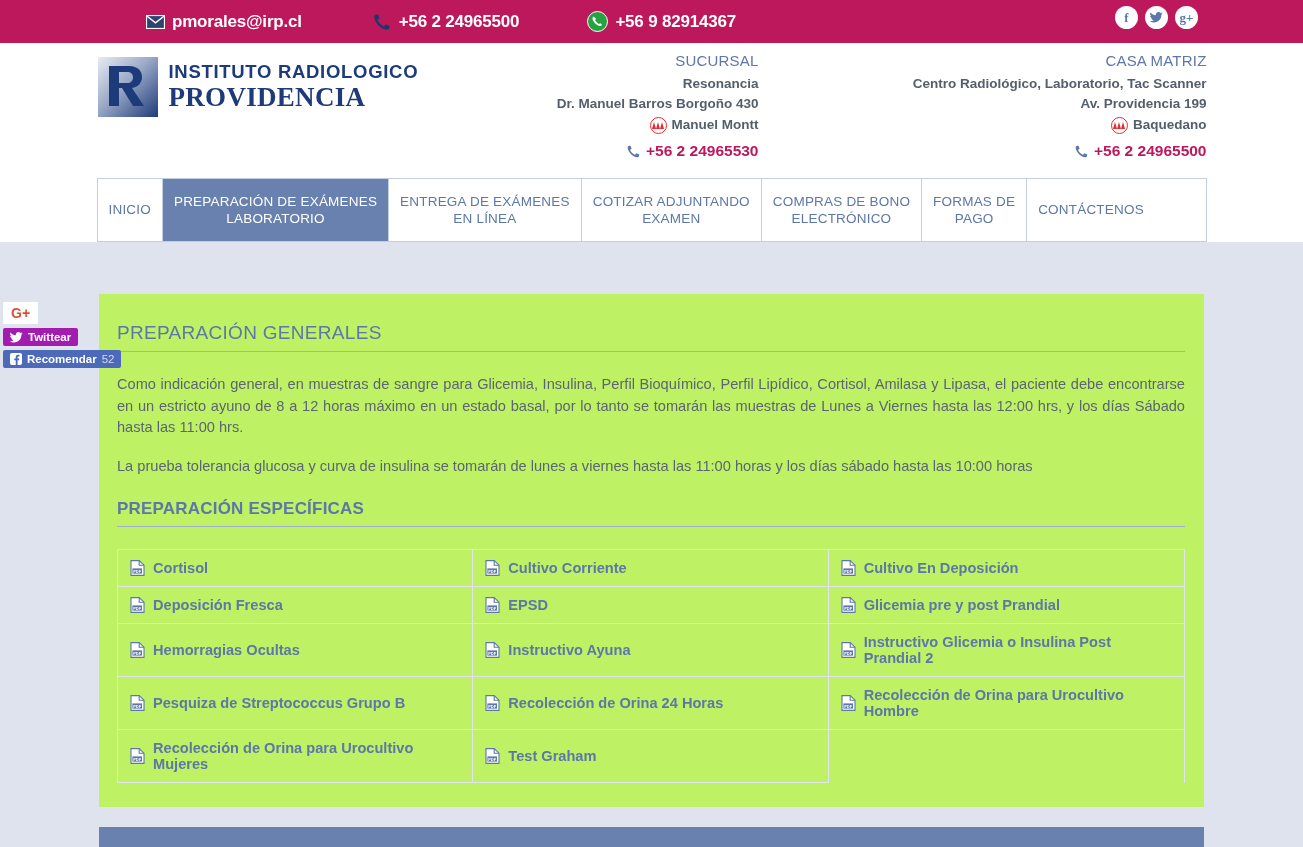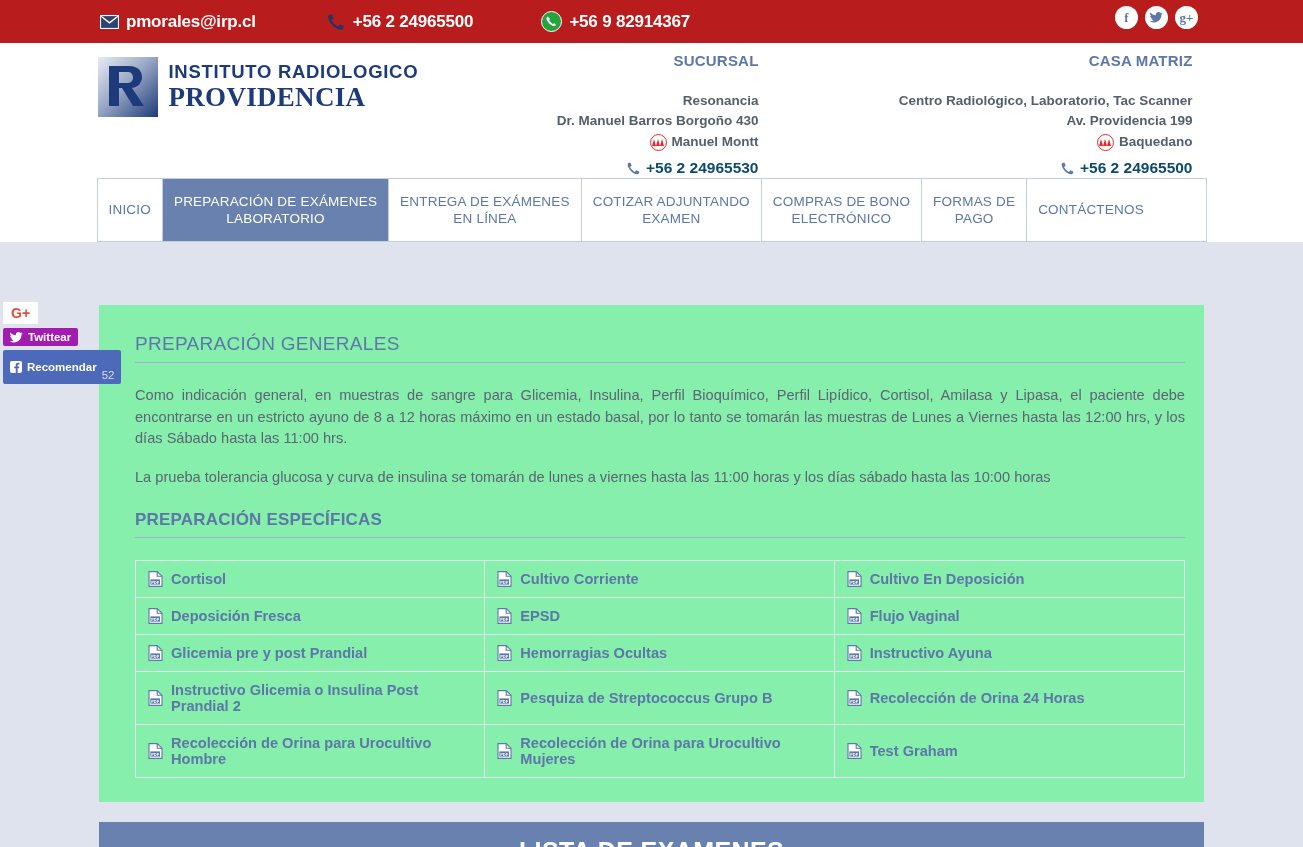--- a/index.html
+++ b/index.html
@@ -6,25 +6,26 @@
   html, body {
     width: 1303px; height: 847px;
     font-family: "Liberation Sans", sans-serif;
     background: #dfe3ed;
     overflow: hidden;
   }
 
   
   .topbar {
     height: 43px;
-    background: #b91c1c;
+    background: #be185d;
     display: flex;
     align-items: center;
     color: #ffffff;
     position: relative;
+    padding-left: 46px;
   }
   .topbar-inner {
     width: 1303px; height: 43px;
     display: flex; align-items: center;
     padding-left: 100px;
   }
   .tb-item {
     display: flex; align-items: center;
     color: #fff;
     font-size: 17px;
@@ -66,34 +67,34 @@
     font-size: 27px; letter-spacing: 0.3px; color: #1d3a7a;
     font-weight: bold; margin-top: 2px; font-family: Liberation Serif, serif;
   }
 
   .branch {
     position: absolute; text-align: right; top: 7px;
     font-size: 13.5px; color: #555f6b; line-height: 1.52;
     font-weight: bold;
   }
   .branch.sucursal { right: 448px; }
-  .branch.matriz { right: 14px; }
+  .branch.matriz { right: 0px; }
   .branch-title {
-    color: #5c77a8; font-size: 15px; font-weight: bold;
-    letter-spacing: 0.2px; margin-bottom: 18px;
+    color: #5c77a8; font-size: 15px; font-weight: normal;
+    letter-spacing: 0.2px; margin-bottom: 1px;
   }
   .branch-row { display: flex; align-items: center; justify-content: flex-end; gap: 5px; }
   .metro-ico {
     width: 17px; height: 17px; border-radius: 50%;
     border: 1.8px solid #e8292f; display: inline-flex;
     align-items: center; justify-content: center;
     flex: 0 0 auto;
   }
   .branch-phone {
-    color: #0c4a6e; font-size: 15.5px; font-weight: bold;
+    color: #be185d; font-size: 15.5px; font-weight: bold;
     display: flex; align-items: center; justify-content: flex-end; gap: 5px;
     margin-top: 4px;
   }
 
   
   .nav-wrap { background: #ffffff; }
   .nav {
     width: 1110px; margin: 0 auto;
     border: 1px solid #c3cee2;
     display: flex;
@@ -126,27 +127,27 @@
   }
   .sh-btn {
     display: flex; align-items: center; gap: 5px;
     font-size: 11.5px; font-weight: bold;
     padding: 3px 7px; cursor: pointer;
     font-family: "Liberation Sans", sans-serif;
   }
   .sh-gplus { background: #ffffff; color: #dd4b39; font-size: 14px; padding: 3px 8px; }
   .sh-tw { background: #a21caf; color: #ffffff; border-radius: 2px; align-items: center; }
   .sh-fb { background: #4c69ba; color: #ffffff; border-radius: 2px; }
-  .sh-count { font-weight: normal; color: #d6dcee; margin-top: 16px; }
+  .sh-count { font-weight: normal; color: #d6dcee; }
   .sh-ico { display: inline-flex; }
 
   .content-card {
-    width: 1105px; margin: 15px auto;
-    background: #86efac;
-    padding: 28px 19px 24px 36px;
+    width: 1105px; margin: 4px auto;
+    background: #bef264;
+    padding: 28px 19px 24px 18px;
   }
 
   .sec-title {
     font-size: 19px; color: #5c77a8;
     letter-spacing: 0.3px;
     padding-bottom: 7px;
     border-bottom: 1.5px solid #9fb0cf;
     margin-bottom: 22px;
     font-weight: normal;
   }
@@ -401,31 +402,20 @@
         </div>
         <div class="prep-cell">
           <span class="pdf-ico">
             <svg width="15" height="16" viewBox="0 0 15 16">
               <path d="M1 0.6 h8.2 L14 5.2 V15.4 H1 Z" fill="#ffffff" stroke="#5c77a8" stroke-width="1.1"></path>
               <path d="M9.2 0.6 V5.2 H14" fill="none" stroke="#5c77a8" stroke-width="1.1"></path>
               <rect x="2.4" y="8.4" width="9.6" height="5.2" fill="#5c77a8"></rect>
               <text x="7.2" y="12.7" font-size="4" fill="#ffffff" text-anchor="middle" font-family="Liberation Sans, sans-serif">PDF</text>
             </svg>
           </span>
-          <span>Flujo Vaginal</span>
-        </div>
-        <div class="prep-cell">
-          <span class="pdf-ico">
-            <svg width="15" height="16" viewBox="0 0 15 16">
-              <path d="M1 0.6 h8.2 L14 5.2 V15.4 H1 Z" fill="#ffffff" stroke="#5c77a8" stroke-width="1.1"></path>
-              <path d="M9.2 0.6 V5.2 H14" fill="none" stroke="#5c77a8" stroke-width="1.1"></path>
-              <rect x="2.4" y="8.4" width="9.6" height="5.2" fill="#5c77a8"></rect>
-              <text x="7.2" y="12.7" font-size="4" fill="#ffffff" text-anchor="middle" font-family="Liberation Sans, sans-serif">PDF</text>
-            </svg>
-          </span>
           <span>Glicemia pre y post Prandial</span>
         </div>
         <div class="prep-cell">
           <span class="pdf-ico">
             <svg width="15" height="16" viewBox="0 0 15 16">
               <path d="M1 0.6 h8.2 L14 5.2 V15.4 H1 Z" fill="#ffffff" stroke="#5c77a8" stroke-width="1.1"></path>
               <path d="M9.2 0.6 V5.2 H14" fill="none" stroke="#5c77a8" stroke-width="1.1"></path>
               <rect x="2.4" y="8.4" width="9.6" height="5.2" fill="#5c77a8"></rect>
               <text x="7.2" y="12.7" font-size="4" fill="#ffffff" text-anchor="middle" font-family="Liberation Sans, sans-serif">PDF</text>
             </svg>

